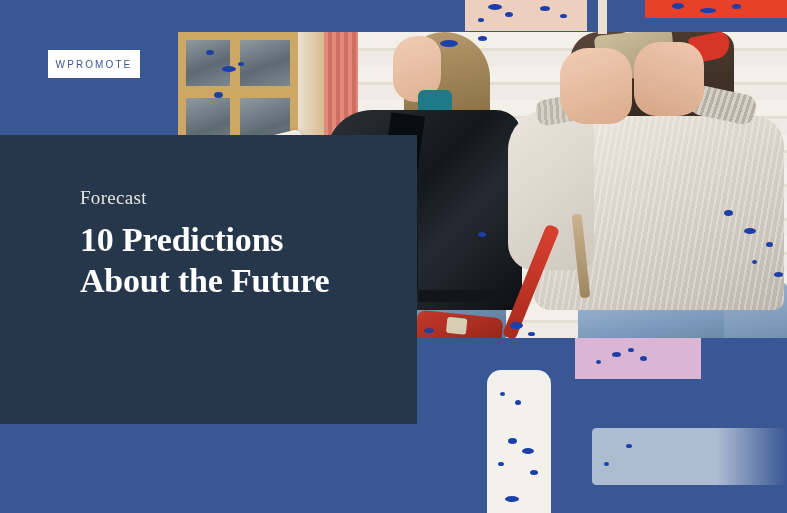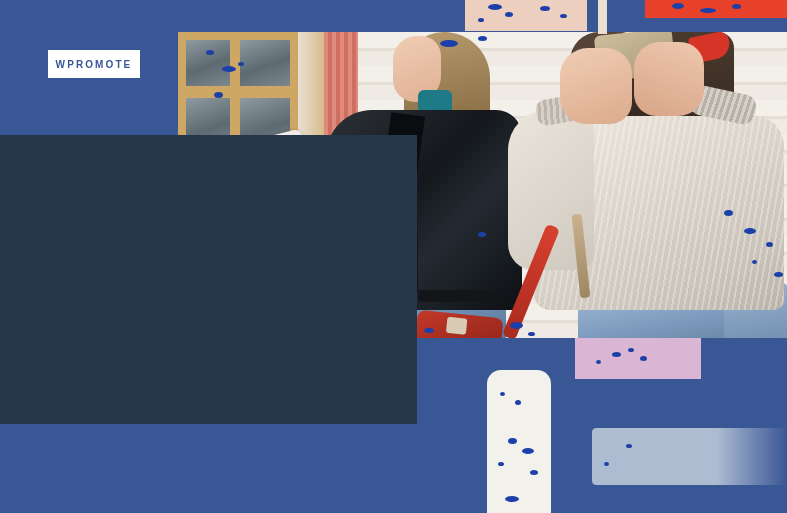--- a/index.html
+++ b/index.html
@@ -236,21 +236,21 @@
   }
   .headline span{display:block;}
 
   
   .logo{
     position:absolute;left:48px;top:50px;width:92px;height:28px;
     background:#ffffff;display:flex;align-items:center;justify-content:center;
   }
   .logo-text{
     font-family:"Liberation Sans", sans-serif;
-    font-size:10px;font-weight:700;color:#3A5795;letter-spacing:2.1px;
+    font-size:10px;font-weight:400;color:#3A5795;letter-spacing:2.1px;
   }
 </style>
 </head>
 <body>
 
 <div id="stage" style="--brand-blue: #3A5795;">
 
   <div class="photo">
     <div class="siding"></div>
 
@@ -351,21 +351,24 @@
     <div class="splat" style="left:522px;top:448px;width:12px;height:6px;"></div>
     <div class="splat" style="left:498px;top:462px;width:6px;height:4px;"></div>
     <div class="splat" style="left:530px;top:470px;width:8px;height:5px;"></div>
     <div class="splat" style="left:505px;top:496px;width:14px;height:6px;"></div>
     <div class="splat" style="left:626px;top:444px;width:6px;height:4px;"></div>
     <div class="splat" style="left:604px;top:462px;width:5px;height:4px;"></div>
   </div>
 
   <div class="panel">
     <div class="panel-inner">
+      <p class="eyebrow">Forecast</p>
       <h1 class="headline">
+        <span>10 Predictions</span>
+        <span>About the Future</span>
       </h1>
     </div>
   </div>
 
   <div class="logo">
     <span class="logo-text">WPROMOTE</span>
   </div>
 
 </div>
 

